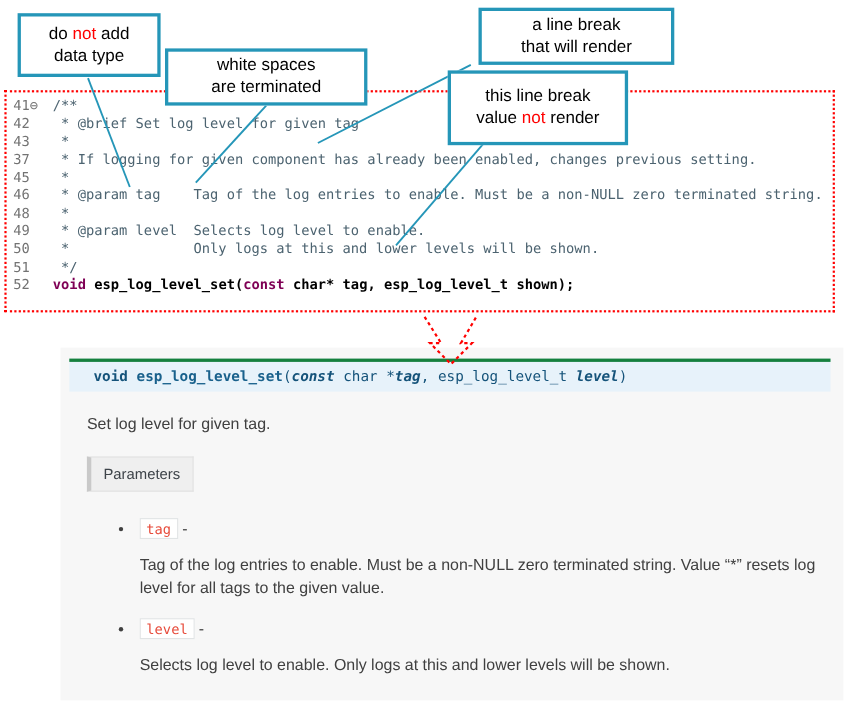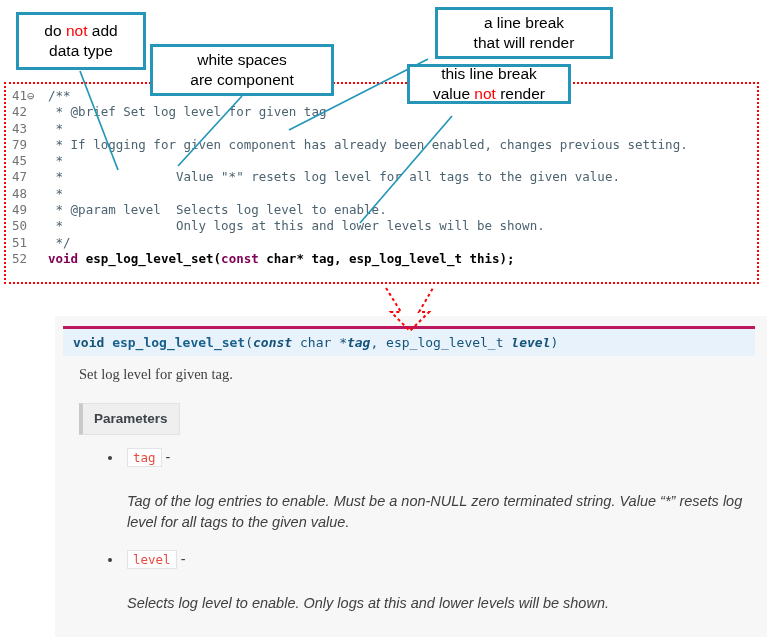--- a/index.html
+++ b/index.html
@@ -7,96 +7,96 @@
         font-family:"Liberation Sans",sans-serif;overflow:hidden;}
 
   
   .callout{position:absolute;box-sizing:border-box;border:3px solid #2596b8;background:#ffffff;
            display:flex;align-items:center;justify-content:center;text-align:center;
            font-size:15.5px;line-height:1.32;color:#000;z-index:3;font-weight:400;}
   .co-red{color:#ff0000;}
   #callout-0{left:16px;top:12px;width:130px;height:58px;}
   #callout-1{left:150px;top:44px;width:184px;height:52px;}
   #callout-2{left:399px;top:7px;width:178px;height:52px;margin-left:36px;}
-  #callout-3{left:407px;top:64px;width:164px;height:40px;}
+  #callout-3{left:407px;top:64px;width:164px;height:68px;}
 
   
   .overlay{position:absolute;left:0;top:0;width:767px;height:637px;z-index:2;pointer-events:none;}
 
   
   .codeblock{position:absolute;left:4px;top:82px;width:755px;height:202px;box-sizing:border-box;
              border:2px dotted #ff0000;background:#ffffff;z-index:1;
              font-family:"DejaVu Sans Mono",monospace;font-size:12.5px;line-height:16.3px;
              padding-top:4px;}
   .code-line{display:flex;white-space:pre;}
   .ln{flex:none;width:36px;padding-left:6px;color:#737373;}
   .ct{flex:1;}
   .c-comment{color:#4c6370;}
   .c-kw{color:#7f0055;font-weight:bold;}
   .c-fn{color:#000000;font-weight:bold;}
   .c-pl{color:#000000;font-weight:bold;}
 
   
   .docs{position:absolute;left:55px;top:316px;width:712px;height:321px;background:#f7f7f7;z-index:1;}
-  .sig{margin:10px 12px 0 8px;padding:6px 10px;background:#e7f2fa;border-top:3px solid #be185d;
+  .sig{margin:10px 12px 0 8px;padding:6px 22px;background:#e7f2fa;border-top:3px solid #15803d;
        font-family:"DejaVu Sans Mono",monospace;font-size:13px;color:#15537a;}
   .s-kw{font-weight:bold;}
   .s-name{font-weight:bold;color:#19618c;}
   .s-kw2{font-weight:bold;font-style:italic;}
   .s-pn{font-weight:bold;font-style:italic;}
   .docbody{padding:0 18px 0 24px;color:#404040;font-size:14.5px;line-height:1.45;}
-  .docbody p{margin:8px 0 0 0;font-family:Liberation Serif, serif;}
-  .params-label{display:inline-block;margin:18px 0 0 0;padding:5px 11px;background:#efefef;
+  .docbody p{margin:20px 0 0 0;}
+  .params-label{display:inline-block;margin:18px 0 12px 0;padding:5px 11px;background:#efefef;
                 border:1px solid #e2e2e2;border-left:4px solid #c9c9c9;
-                font-weight:bold;color:#3d4349;font-size:13.5px;}
+                font-weight:normal;color:#3d4349;font-size:13.5px;}
   ul.params{margin:12px 0 0 0;padding-left:44px;list-style:disc;}
   ul.params li{margin:0 0 16px 0;padding-left:4px;}
   .chip{font-family:"DejaVu Sans Mono",monospace;font-size:12.5px;color:#e74c3c;background:#ffffff;
         border:1px solid #e1e4e5;padding:1px 5px;}
-  .pdesc{margin-top:23px;max-width:630px;font-style:italic;}
+  .pdesc{margin-top:12px;max-width:630px;}
 </style>
 </head>
 <body>
 
 <div class="page">
 
   <svg class="overlay" viewBox="0 0 767 637">
     <line x1="80" y1="71" x2="118" y2="170" stroke="#2596b8" stroke-width="1.7"></line>
     <line x1="242" y1="96" x2="178" y2="166" stroke="#2596b8" stroke-width="1.7"></line>
     <line x1="428" y1="59" x2="289" y2="130" stroke="#2596b8" stroke-width="1.7"></line>
     <line x1="452" y1="116" x2="360" y2="223" stroke="#2596b8" stroke-width="1.7"></line>
     <path d="M386 288 L401 312 L391 312 L410 331 L429 312 L419 312 L433 288" fill="none" stroke="#ff0000" stroke-width="2" stroke-dasharray="3 3"></path>
   </svg>
 
   <div class="callout" id="callout-0">
       <span><span>do </span><span class="co-red">not</span><span> add</span><br><span>data type</span></span>
     </div>
   <div class="callout" id="callout-1">
-      <span><span>white spaces</span><br><span>are  component</span></span>
+      <span><span>white spaces</span><br><span>are  terminated</span></span>
     </div>
   <div class="callout" id="callout-2">
       <span><span>a line break</span><br><span>that will render</span></span>
     </div>
   <div class="callout" id="callout-3">
       <span><span>this line break</span><br><span>value </span><span class="co-red">not</span><span> render</span></span>
     </div>
 
   <div class="codeblock">
     <div id="code-lines">
         <div class="code-line"><span class="ln">41⊖</span><span class="ct"><span class="c-comment">/**</span></span></div>
         <div class="code-line"><span class="ln">42</span><span class="ct"><span class="c-comment"> * @brief Set log level for given tag</span></span></div>
         <div class="code-line"><span class="ln">43</span><span class="ct"><span class="c-comment"> *</span></span></div>
-        <div class="code-line"><span class="ln">79</span><span class="ct"><span class="c-comment"> * If logging for given component has already been enabled, changes previous setting.</span></span></div>
+        <div class="code-line"><span class="ln">37</span><span class="ct"><span class="c-comment"> * If logging for given component has already been enabled, changes previous setting.</span></span></div>
         <div class="code-line"><span class="ln">45</span><span class="ct"><span class="c-comment"> *</span></span></div>
-        <div class="code-line"><span class="ln">47</span><span class="ct"><span class="c-comment"> *               Value "*" resets log level for all tags to the given value.</span></span></div>
+        <div class="code-line"><span class="ln">46</span><span class="ct"><span class="c-comment"> * @param tag    Tag of the log entries to enable. Must be a non-NULL zero terminated string.</span></span></div>
         <div class="code-line"><span class="ln">48</span><span class="ct"><span class="c-comment"> *</span></span></div>
         <div class="code-line"><span class="ln">49</span><span class="ct"><span class="c-comment"> * @param level  Selects log level to enable.</span></span></div>
         <div class="code-line"><span class="ln">50</span><span class="ct"><span class="c-comment"> *               Only logs at this and lower levels will be shown.</span></span></div>
         <div class="code-line"><span class="ln">51</span><span class="ct"><span class="c-comment"> */</span></span></div>
-        <div class="code-line"><span class="ln">52</span><span class="ct"><span class="c-kw">void</span><span class="c-pl"> </span><span class="c-fn">esp_log_level_set</span><span class="c-pl">(</span><span class="c-kw">const</span><span class="c-pl"> char* tag, esp_log_level_t this);</span></span></div>
+        <div class="code-line"><span class="ln">52</span><span class="ct"><span class="c-kw">void</span><span class="c-pl"> </span><span class="c-fn">esp_log_level_set</span><span class="c-pl">(</span><span class="c-kw">const</span><span class="c-pl"> char* tag, esp_log_level_t shown);</span></span></div>
       </div>
   </div>
 
   <div class="docs">
     <div class="sig" id="sig"><span class="s-kw">void </span><span class="s-name">esp_log_level_set</span><span class="s-pl">(</span><span class="s-kw2">const</span><span class="s-pl">  char *</span><span class="s-pn">tag</span><span class="s-pl">, </span><span class="s-pl">esp_log_level_t </span><span class="s-pn">level</span><span class="s-pl">)</span></div>
     <div class="docbody">
       <p>Set log level for given tag.</p>
       <div><span class="params-label">Parameters</span></div>
       <ul class="params" id="param-list">
           <li><span class="chip">tag</span><span> -</span><div class="pdesc">Tag of the log entries to enable. Must be a non-NULL zero terminated string. Value “*” resets log level for all tags to the given value.</div></li>

